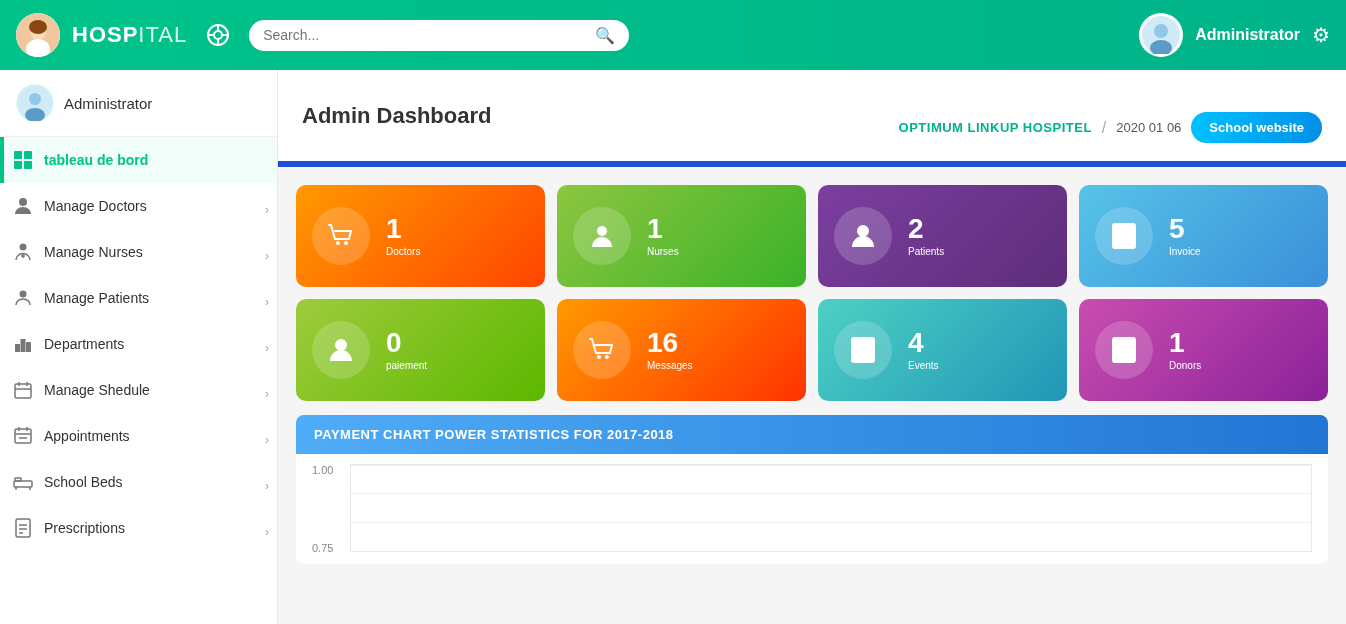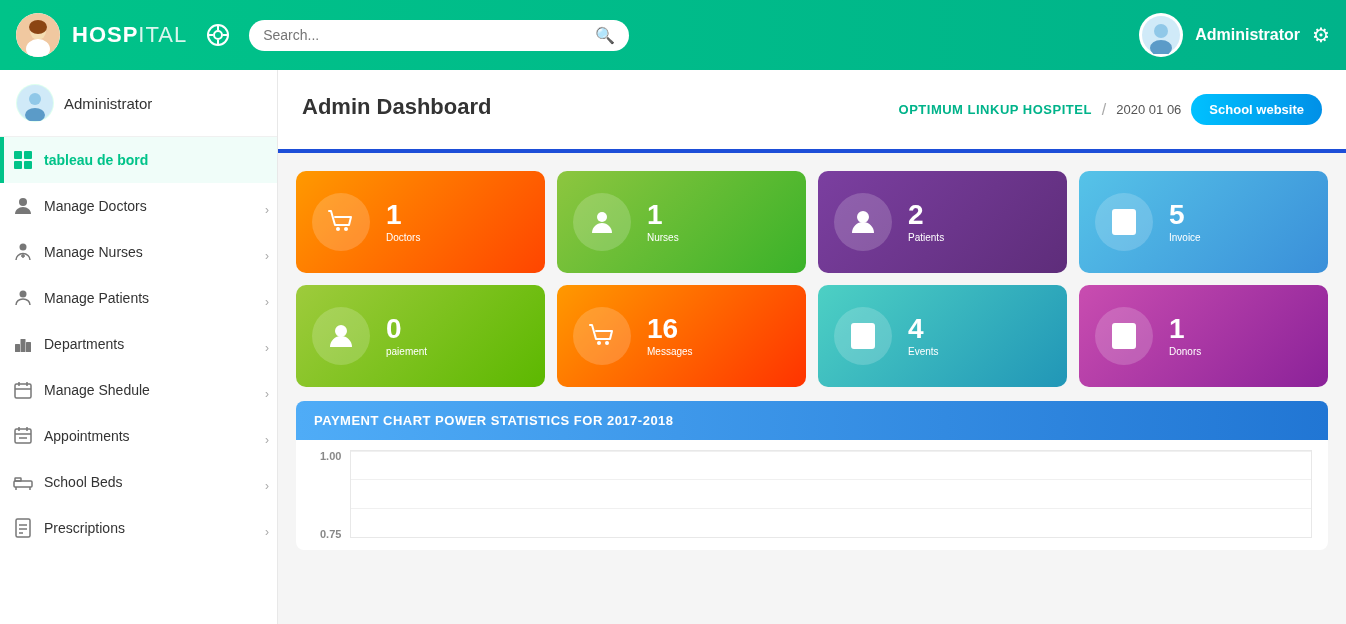--- a/index.html
+++ b/index.html
@@ -108,26 +108,26 @@
     
     .content {
       flex: 1; overflow-y: auto;
       background: #f5f5f5;
       padding: 0;
     }
 
     
     .content-header {
       background: #fff;
-      padding: 24px 24px;
-      display: flex; align-items: flex-start; justify-content: space-between;
-      border-bottom: 4px solid #1d4ed8;
+      padding: 18px 24px;
+      display: flex; align-items: center; justify-content: space-between;
+      border-bottom: 6px solid #1d4ed8;
     }
     .content-title { font-size: 22px; font-weight: 700; color: #333; }
-    .content-header-right { display: flex; align-items: center; gap: 10px; }
+    .content-header-right { display: flex; align-items: center; gap: 10px; margin-top: 24px; }
     .content-breadcrumb { font-size: 13px; color: #00b38a; font-weight: 600; letter-spacing: 0.5px; text-transform: uppercase; }
     .content-date { font-size: 13px; color: #555; }
     .school-website-btn {
       background: linear-gradient(90deg, #00c1ff, #0090e7);
       color: #fff; border: none; border-radius: 20px;
       padding: 8px 18px; font-size: 13px; font-weight: 600; cursor: pointer;
     }
 
     
     .dashboard-cards {
@@ -180,24 +180,23 @@
       text-transform: uppercase;
     }
     .chart-body {
       background: #fff;
       padding: 10px 16px 8px 16px;
       height: 110px;
       position: relative;
     }
     .chart-yaxis {
       position: absolute;
-      left: 24px; top: 10px;
+      left: 16px; top: 10px;
       display: flex; flex-direction: column; justify-content: space-between;
       height: 90px;
-      font-weight: bold;
     }
     .chart-ylabel { font-size: 11px; color: #888; }
     .chart-plot {
       margin-left: 38px;
       border: 1px solid #e8e8e8;
       height: 88px;
       background: #fff;
       position: relative;
     }
     .chart-grid-line {

